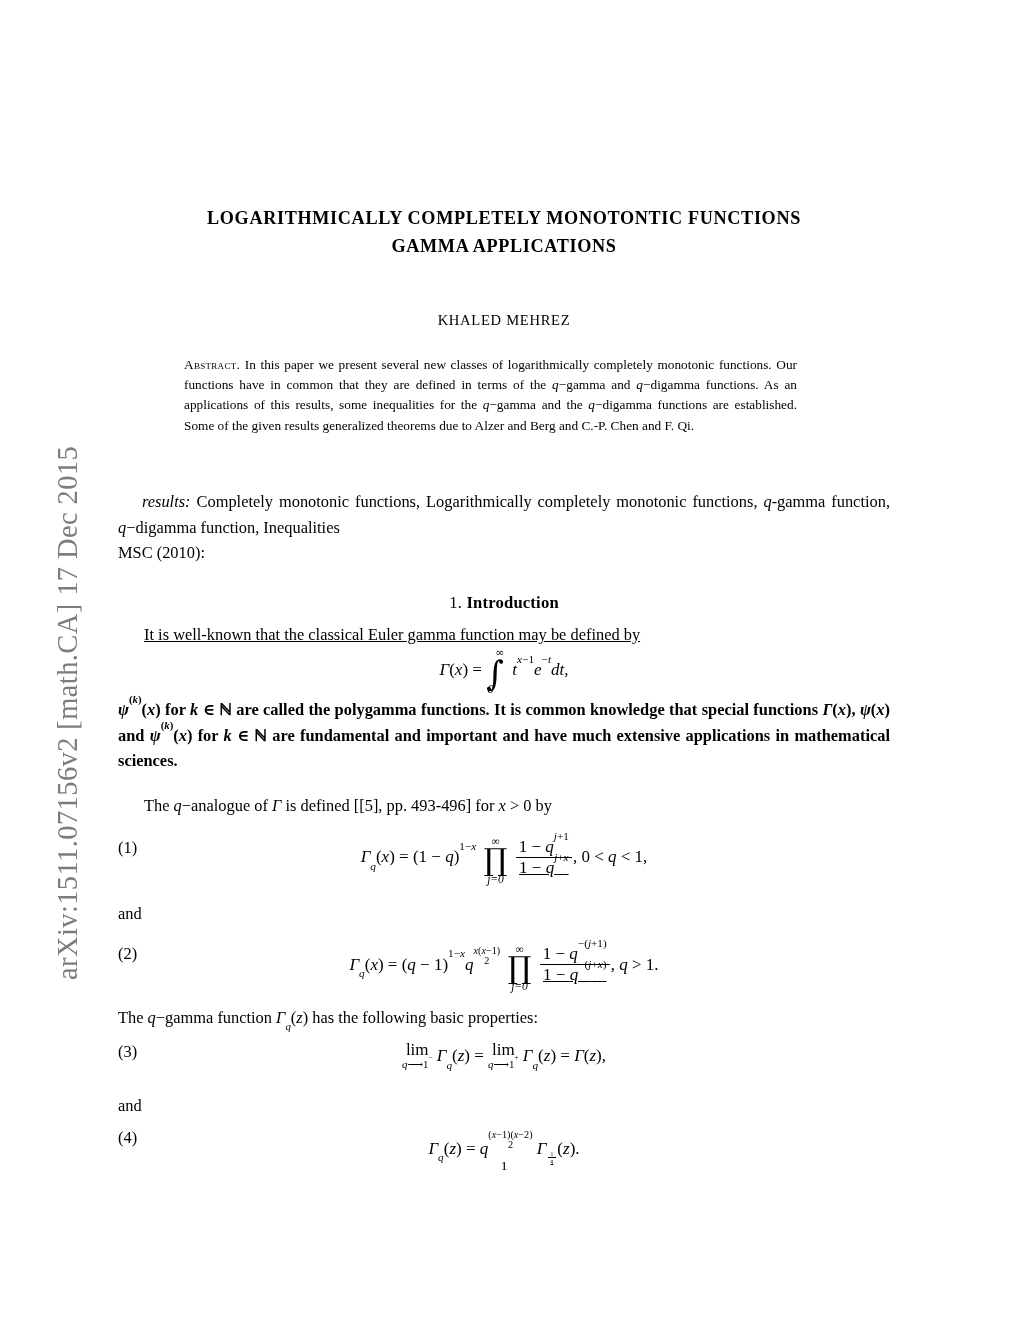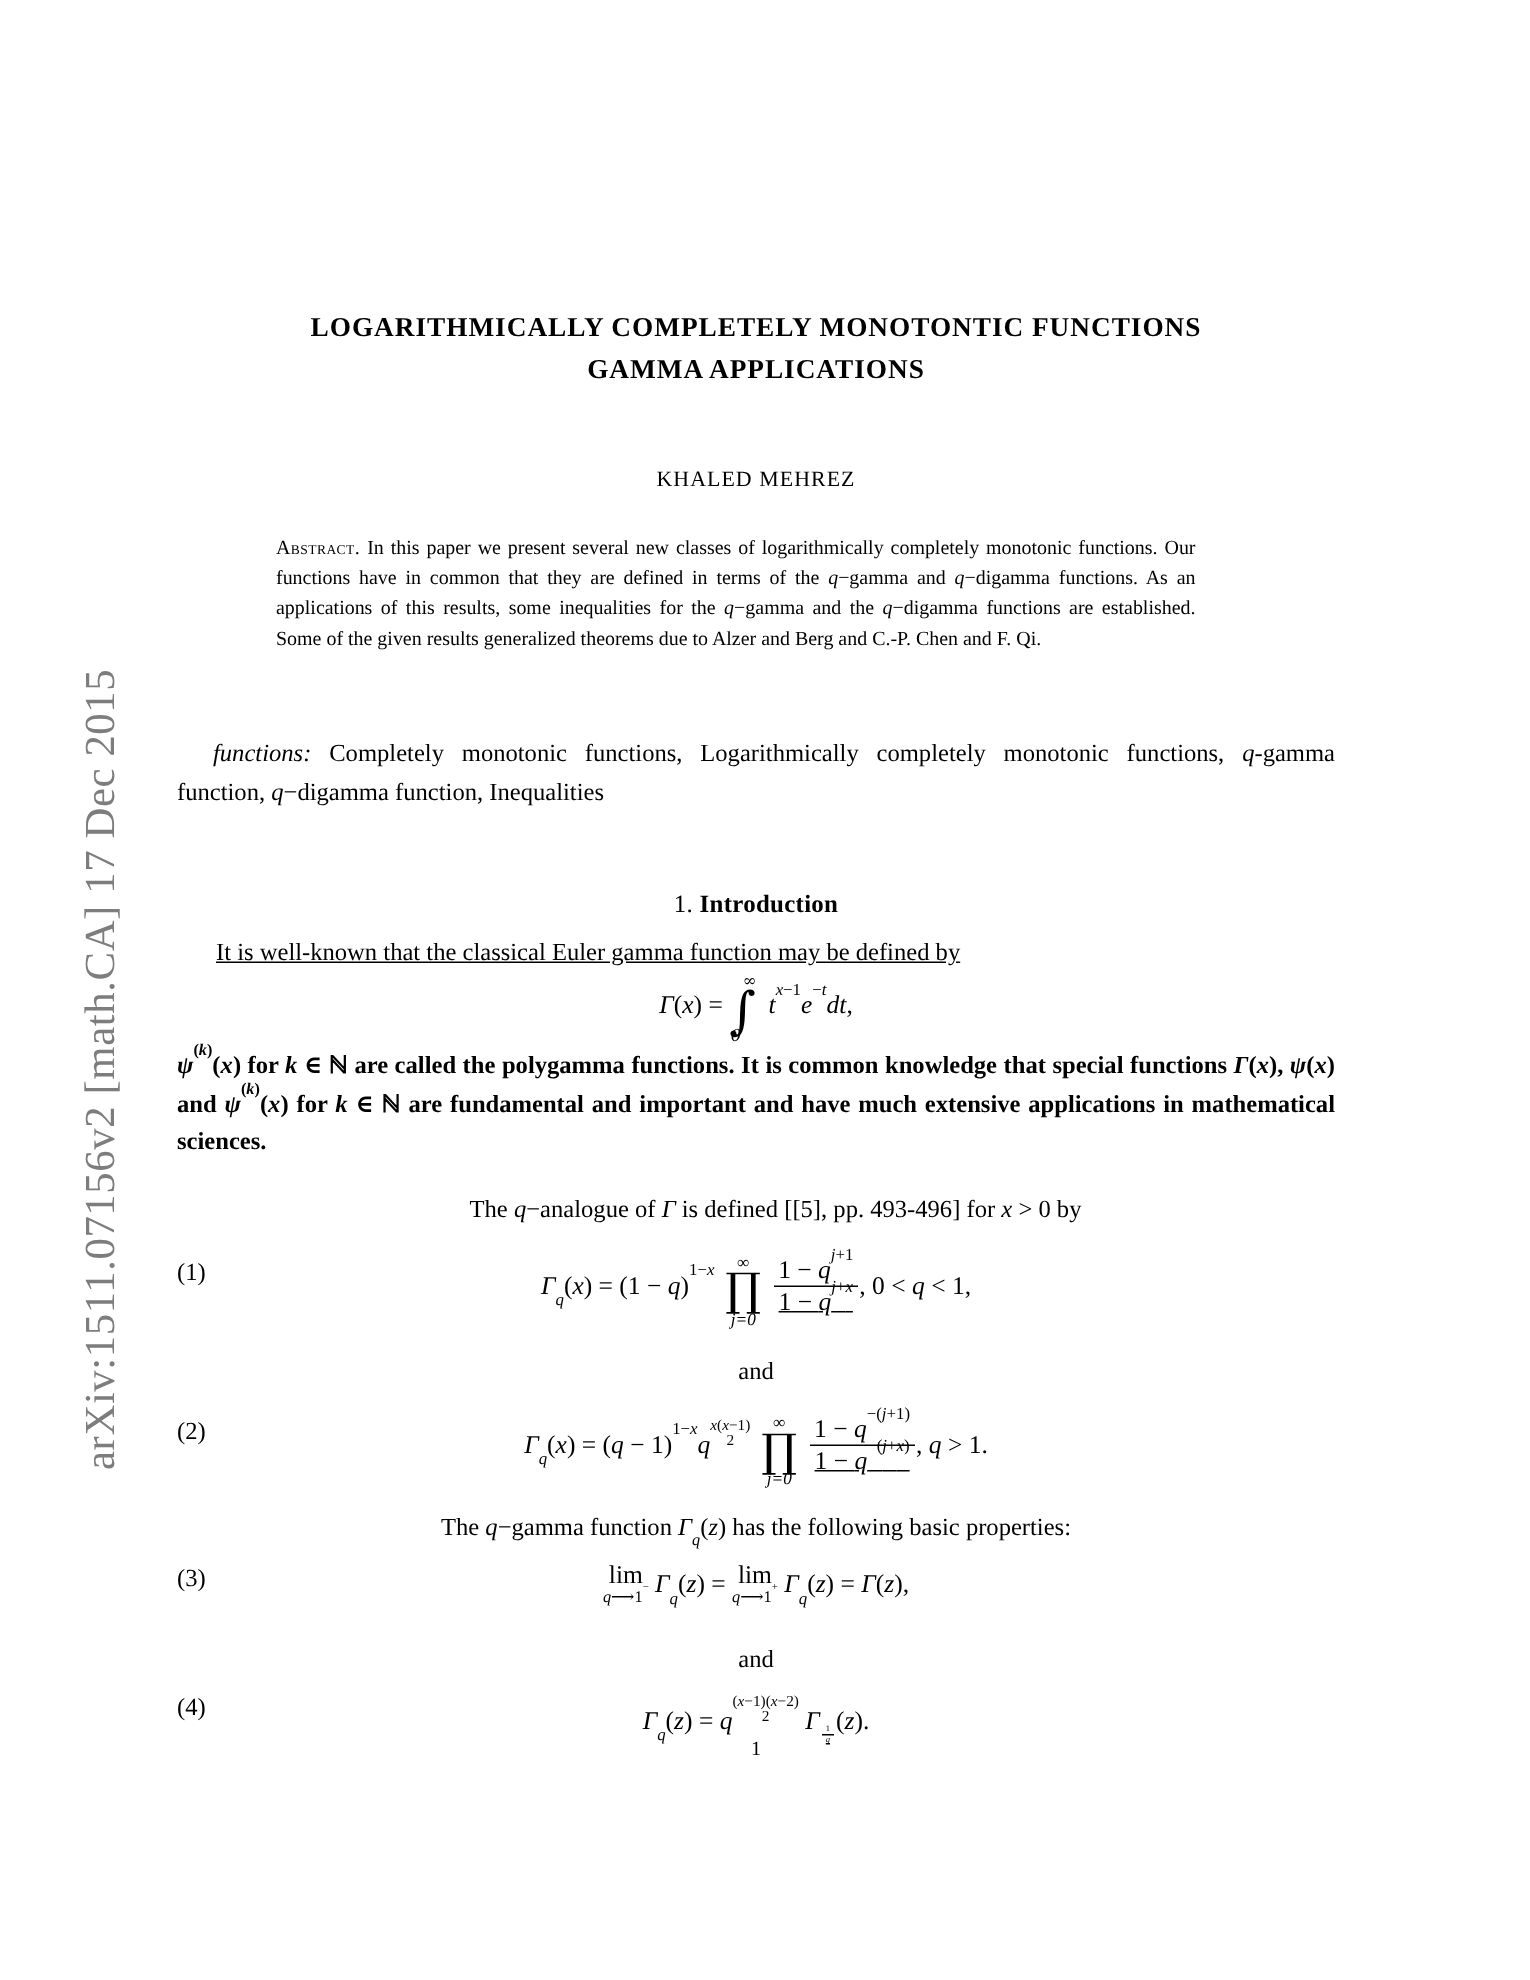--- a/index.html
+++ b/index.html
@@ -119,21 +119,21 @@
   .body-par {
     position: absolute;
     left: 118px;
     width: 772px;
     font-size: 16.4px;
     line-height: 25.6px;
     text-align: justify;
     text-justify: inter-word;
   }
   .body-par.indented { text-indent: 26px; }
-  .body-par.plain { text-align: center; }
+  .body-par.plain { text-align: left; }
 
   
   .eq-row {
     position: absolute;
     left: 118px;
     width: 772px;
     font-size: 17px;
   }
   .eq-num {
     position: absolute;
@@ -272,21 +272,22 @@
 <div id="abstract-block">
   <span class="abs-head">Abstract.</span>
   <span>In this paper we present several new classes of logarithmically completely
   monotonic functions. Our functions have in common that they are defined in terms
   of the <span class="mi">q</span>−gamma and <span class="mi">q</span>−digamma functions. As an applications of this results, some
   inequalities for the <span class="mi">q</span>−gamma and the <span class="mi">q</span>−digamma functions are established. Some of the
   given results generalized theorems due to Alzer and Berg and C.-P. Chen and F. Qi.</span>
 </div>
 
 <div id="keywords-block">
-  <p class="kw-p"><span class="kw-label">functions:</span> <span>Completely monotonic functions, Logarithmically completely monotonic functions, <span class="mi">q</span>-gamma function, <span class="mi">q</span>−digamma function, Inequalities</span></p>
+  <p class="kw-p"><span class="kw-label">results:</span> <span>Completely monotonic functions, Logarithmically completely monotonic functions, <span class="mi">q</span>-gamma function, <span class="mi">q</span>−digamma function, Inequalities</span></p>
+  <p class="msc">MSC (2010):</p>
 </div>
 
 <div id="section-heading">
   <span class="sec-num">1.</span>
   <span class="sec-title">Introduction</span>
 </div>
 
 <div class="body-par indented" style="top:622px;text-decoration:underline;">It is well-known that the classical Euler gamma function may be defined by</div>
 
 <div class="eq-row" style="top:660px;">

